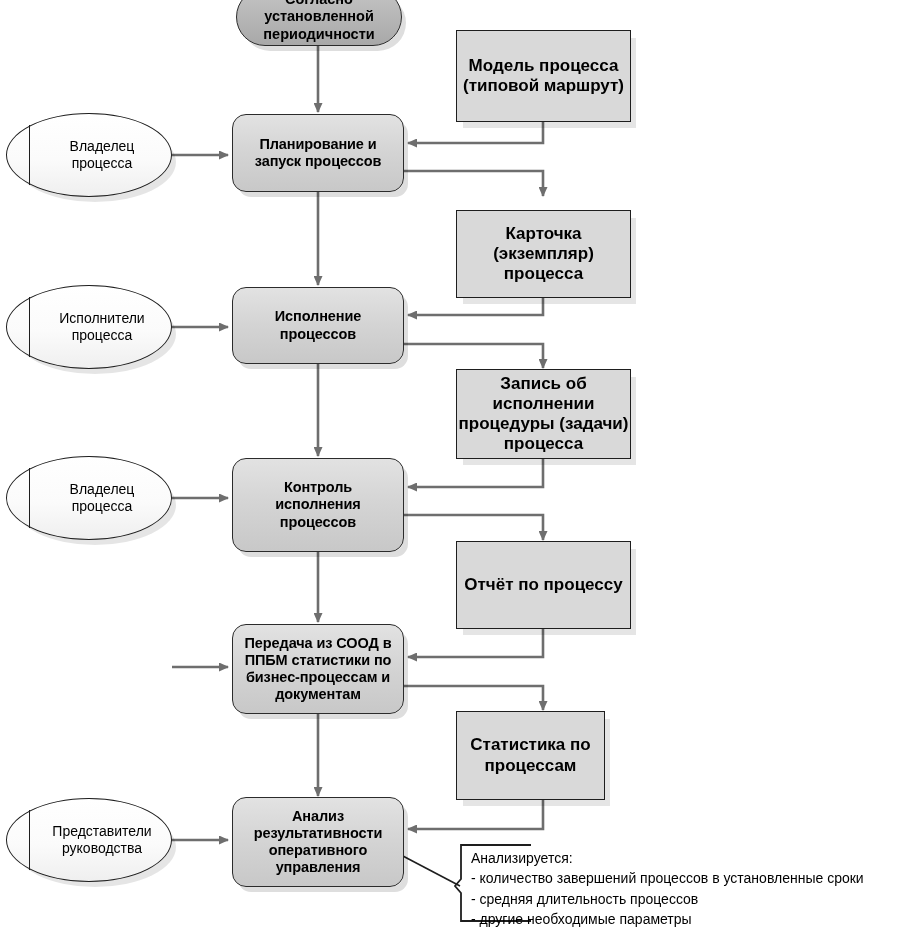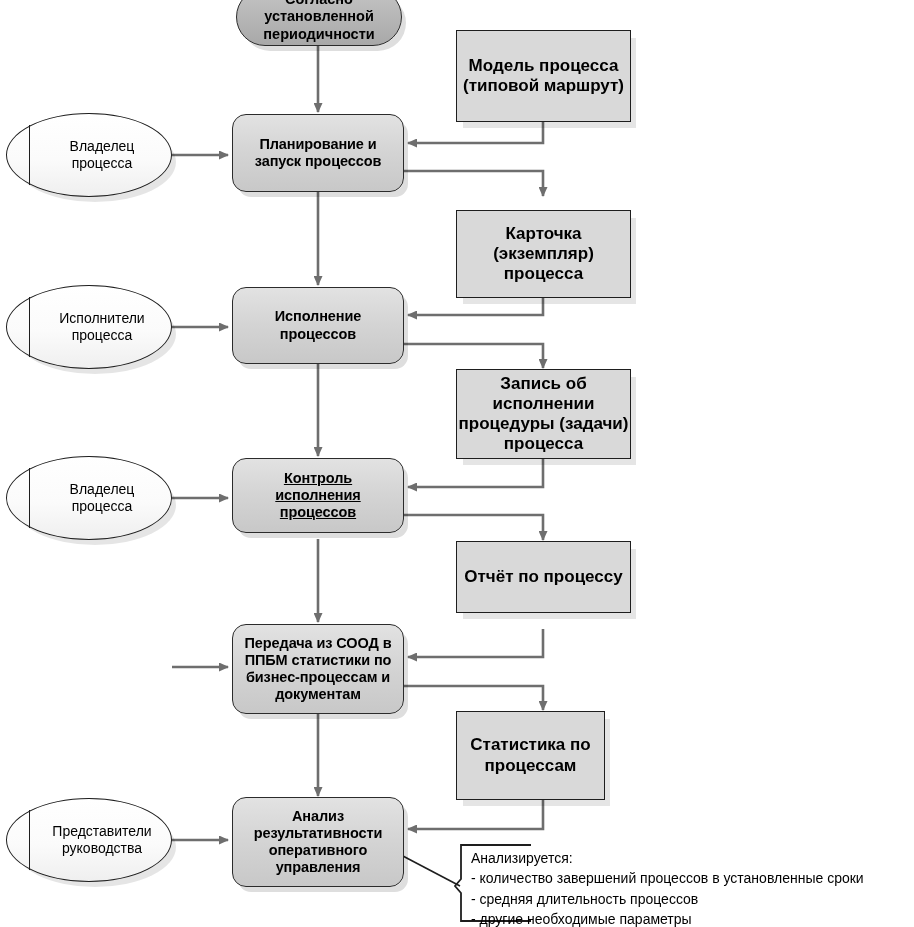--- a/index.html
+++ b/index.html
@@ -174,21 +174,21 @@
   <div class="node proc" style="left:232px; top:114px; width:172px; height:78px;">
     <span class="lbl">Планирование и
 запуск процессов</span>
   </div>
 
   <div class="node proc" style="left:232px; top:287px; width:172px; height:77px;">
     <span class="lbl">Исполнение
 процессов</span>
   </div>
 
-  <div class="node proc" style="left:232px; top:458px; width:172px; height:75px;text-decoration:underline;">
+  <div class="node proc" style="left:232px; top:458px; width:172px; height:94px;">
     <span class="lbl">Контроль
 исполнения
 процессов</span>
   </div>
 
   <div class="node proc" style="left:232px; top:624px; width:172px; height:90px;">
     <span class="lbl">Передача из СООД в
 ППБМ статистики по
 бизнес-процессам и
 документам</span>
@@ -231,21 +231,21 @@
 процесса</span>
   </div>
 
   <div class="node data" style="left:456px; top:369px; width:175px; height:90px;">
     <span class="lbl">Запись об
 исполнении
 процедуры (задачи)
 процесса</span>
   </div>
 
-  <div class="node data" style="left:456px; top:541px; width:175px; height:72px;">
+  <div class="node data" style="left:456px; top:541px; width:175px; height:88px;">
     <span class="lbl">Отчёт по процессу</span>
   </div>
 
   <div class="node data" style="left:456px; top:711px; width:149px; height:89px;">
     <span class="lbl">Статистика по
 процессам</span>
   </div>
 
   <div class="note" style="left:462px; top:848px; width:452px;">
     <div class="note-body">

